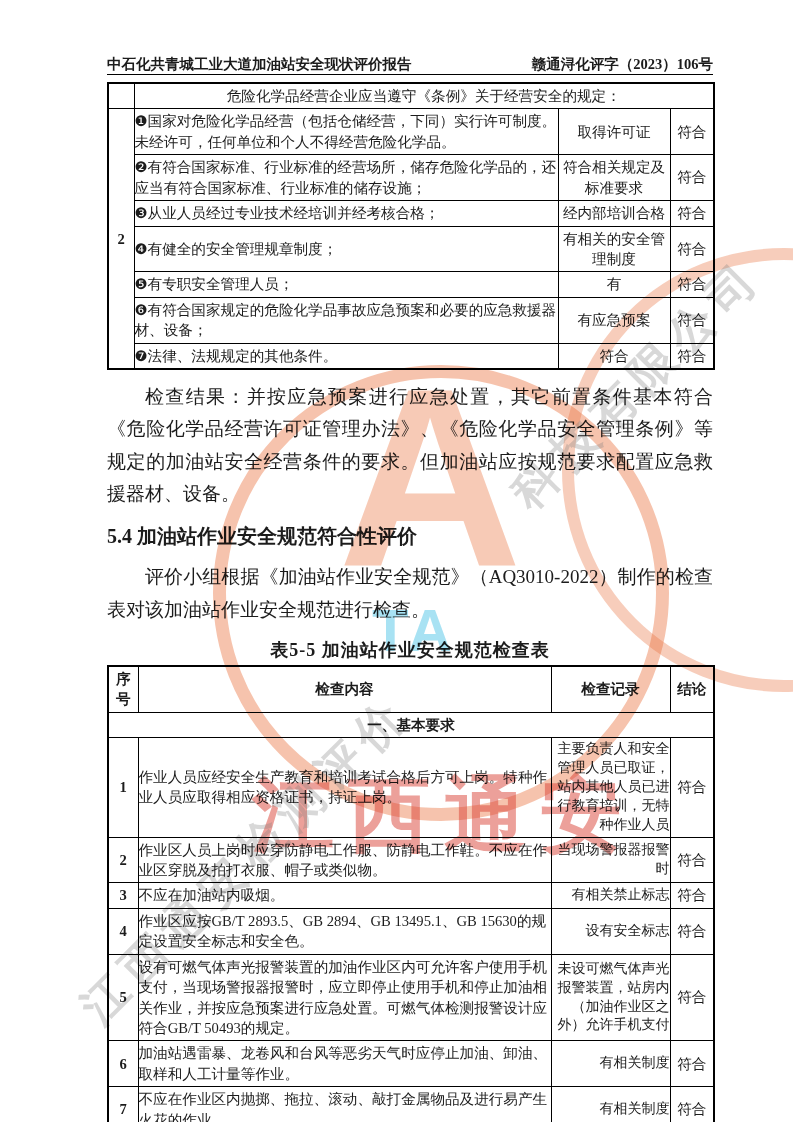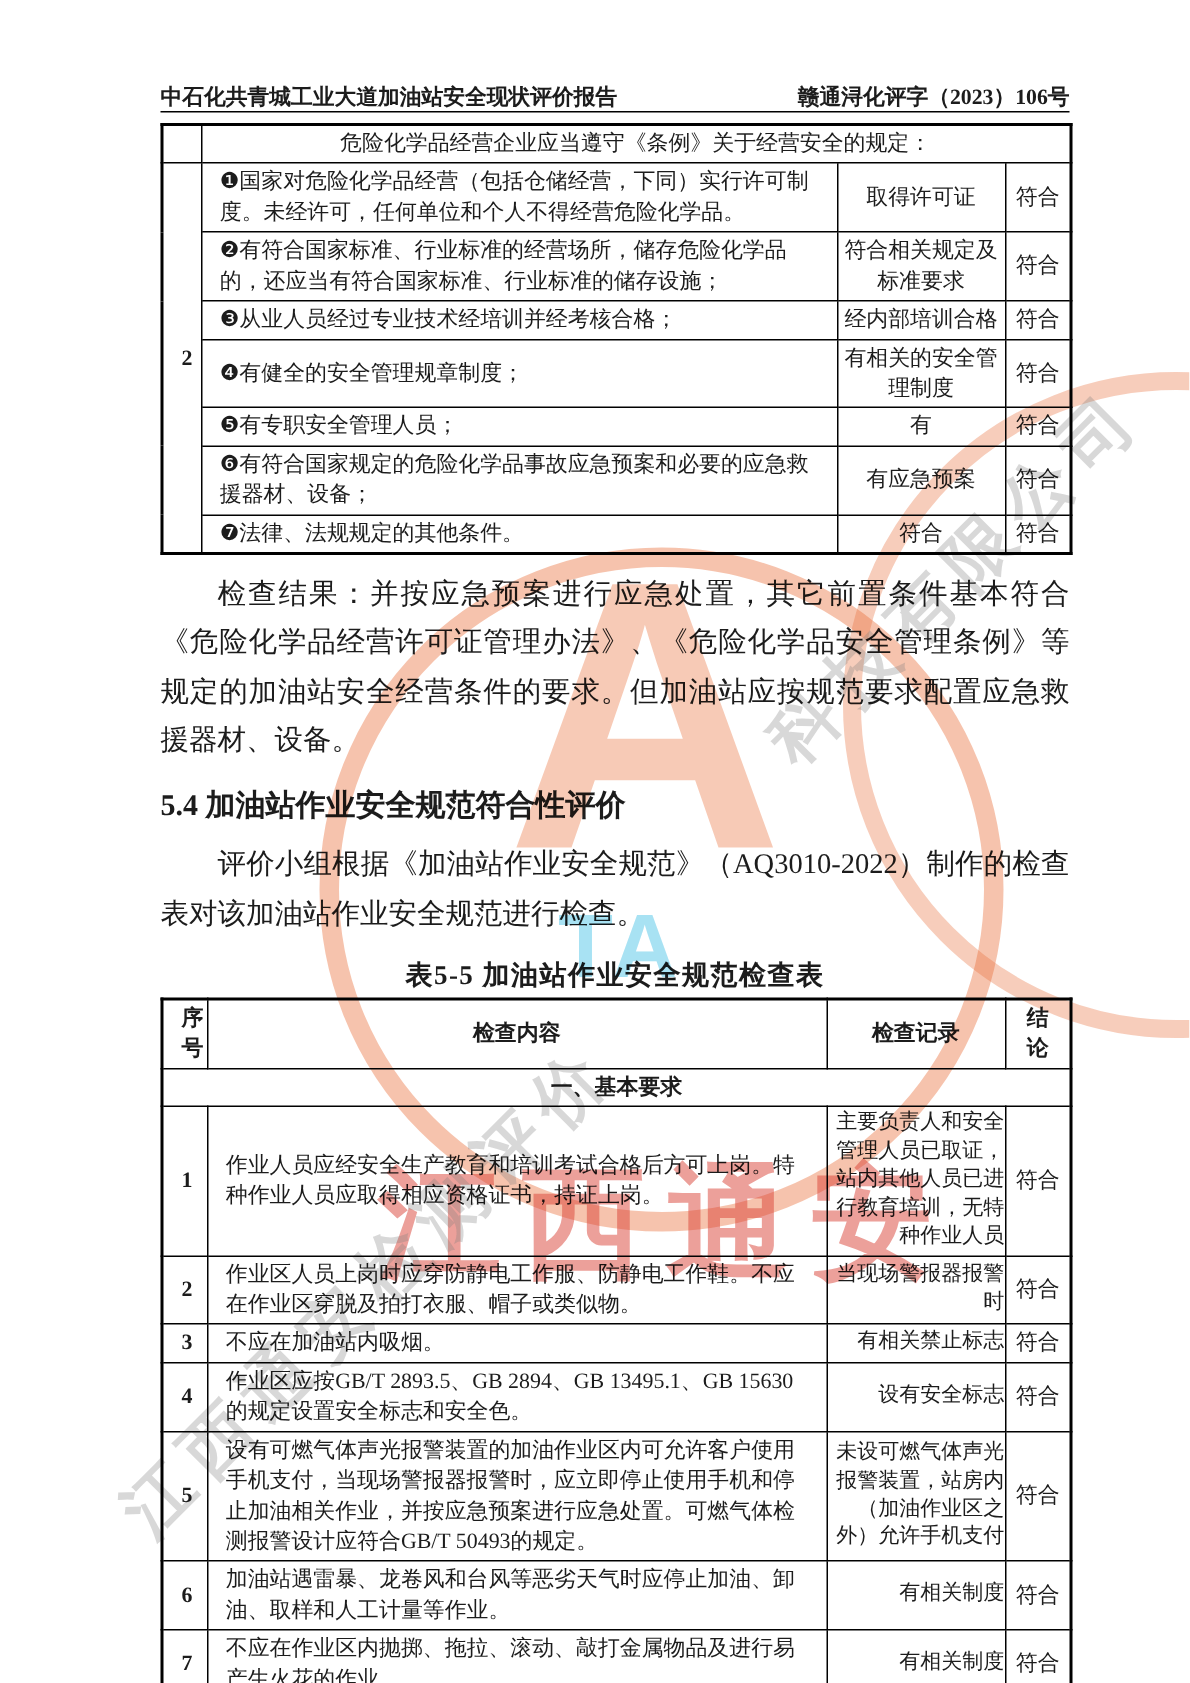--- a/index.html
+++ b/index.html
@@ -8,21 +8,21 @@
   .page{position:relative;width:793px;height:1122px;background:#fff;overflow:hidden;}
   .content{position:absolute;left:107px;top:55px;width:606px;z-index:1;}
 
   
   .hdr{display:flex;justify-content:space-between;align-items:flex-end;
        font-size:14.5px;font-weight:bold;padding-bottom:0;border-bottom:1.6px solid #000;}
 
   
   table{border-collapse:collapse;width:606px;table-layout:fixed;}
   .t1{margin-top:7px;}
-  td,th{border:1px solid #000;padding:2px 12px;font-size:14.6px;line-height:1.4;
+  td,th{border:1px solid #000;padding:2px 0;font-size:14.6px;line-height:1.4;
         vertical-align:middle;word-break:break-all;}
   .t1,.t2{border:2px solid #000;}
   .col-no1{width:26px;} .col-c1{width:424px;} .col-r1{width:112px;} .col-k1{width:44px;}
   .col-no2{width:30px;} .col-c2{width:413px;} .col-r2{width:119px;} .col-k2{width:44px;}
   .no-cell{text-align:center;font-weight:bold;}
   .title-cell{text-align:center;}
   .rec,.con{text-align:center;padding:2px 0;}
   .t2 td.rec{font-size:14px;line-height:1.35;text-align:right;}
   .t2 th{font-weight:bold;text-align:center;}
   .t2 th.h-content{text-align:center;}

